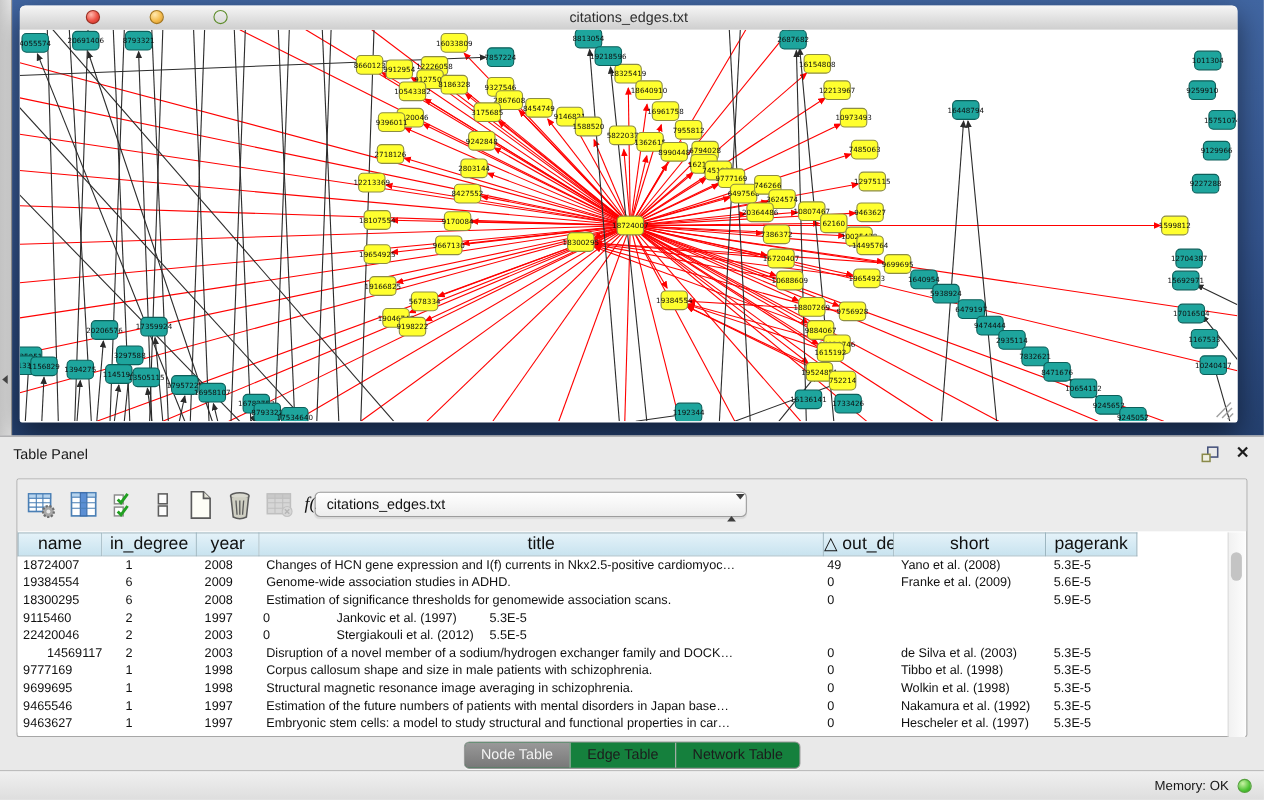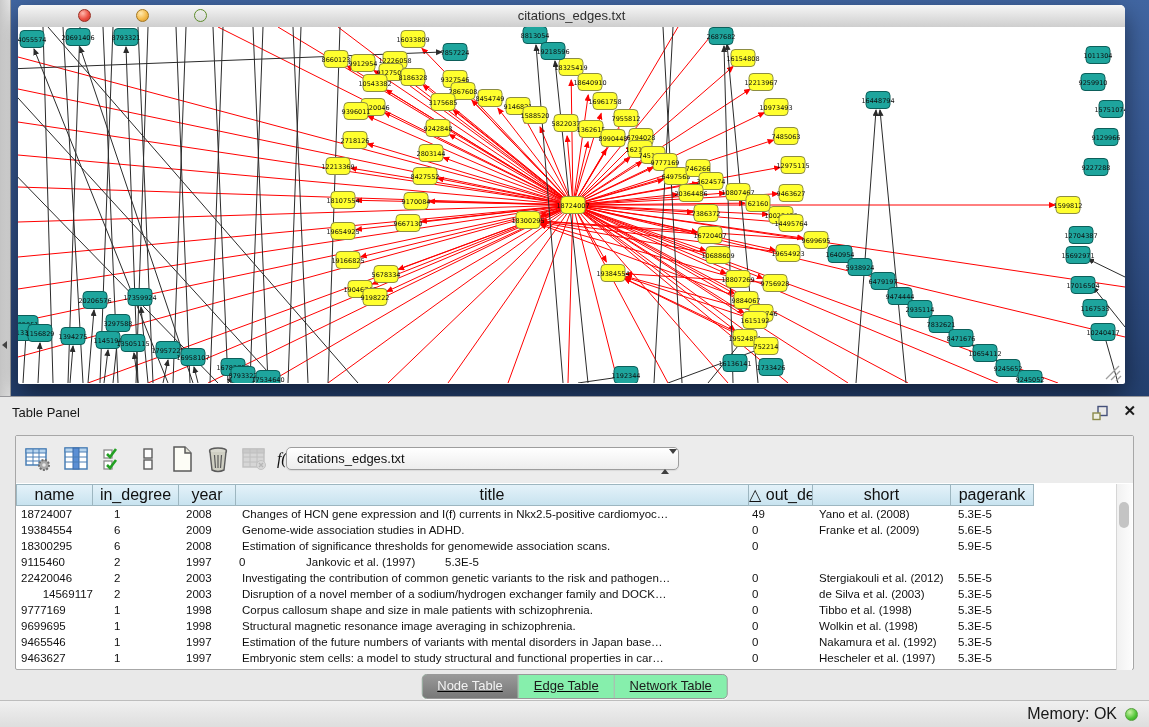--- a/index.html
+++ b/index.html
@@ -58,28 +58,28 @@
   .tbody{position:absolute;left:0;top:70px;width:1102px;height:160px;background:#fff;overflow:hidden;}
   .tr{display:flex;height:16px;line-height:16px;}
   .td{box-sizing:border-box;font-size:11.5px;color:#101010;overflow:hidden;white-space:nowrap;}
   .pad-name{padding-left:5px;}.pad-in_degree{padding-left:21px;}.pad-year{padding-left:7px;}
   .pad-title{padding-left:6px;}.pad-out_degree{padding-left:3px;}.pad-short{padding-left:6px;}.pad-pagerank{padding-left:7px;}
   .vscroll{position:absolute;top:48px;right:1px;width:15px;height:186px;
       background:linear-gradient(90deg,#f1f1f1,#fcfcfc);border-left:1px solid #d6d6d6;}
   .vthumb{position:absolute;left:2px;top:18px;width:10px;height:26px;border-radius:5px;background:#c4c4c4;}
   
   .tabs{position:absolute;left:50%;top:277px;transform:translateX(-50%);height:23px;display:flex;
-      border:1px solid #999;border-radius:5px;overflow:hidden;background:#86efac;box-shadow:0 1px 0 rgba(255,255,255,.7);text-decoration:underline;}
+      border:1px solid #999;border-radius:5px;overflow:hidden;background:#15803d;box-shadow:0 1px 0 rgba(255,255,255,.7);}
   .tab{padding:0 15px;line-height:22px;font-size:13px;color:#1c1c1c;border-right:1px solid #b3b3b3;white-space:nowrap;}
   .tab:last-child{border-right:none;}
   .tab.active{background:linear-gradient(#999999,#787878);color:#f3f3f3;}
   
   .statusbar{position:absolute;left:0;top:700px;width:1149px;height:27px;
       background:linear-gradient(#f0f0f0,#dddddd);border-top:1px solid #bdbdbd;}
-  .memory{position:absolute;right:32px;top:0;line-height:26px;font-size:16px;color:#161616;}
+  .memory{position:absolute;right:32px;top:0;line-height:26px;font-size:12px;color:#161616;}
   .mem-dot{position:absolute;right:11px;top:7px;width:13px;height:13px;border-radius:50%;box-sizing:border-box;
       background:radial-gradient(circle at 35% 30%,#c9f2a5,var(--status-green,#4fc435) 60%,#2c9a1e);border:1px solid #55a03d;}
   .icon-svg{display:block;}
 </style>
 </head>
 <body style="--node-yellow: #ffff2e; --node-teal: #1ea59d; --edge-red: #ff0000; --edge-black: #2b2b2b; --status-green: #4fc435;">
 
 <div class="left-strip">
   <div class="collapse-arrow"></div>
 </div>
@@ -840,21 +840,20 @@
           <div class="td pad-in_degree" style="width: 86px;">2</div>
           <div class="td pad-year" style="width: 57px;">1997</div>
           <div class="td pad-out_degree" style="width: 64px;">0</div>
           <div class="td pad-short" style="width: 138px;">Jankovic et al. (1997)</div>
           <div class="td pad-pagerank" style="width: 83px;">5.3E-5</div>
         </div>
         <div class="tr">
           <div class="td pad-name" style="width: 77px;">22420046</div>
           <div class="td pad-in_degree" style="width: 86px;">2</div>
           <div class="td pad-year" style="width: 57px;">2003</div>
-          <div class="td pad-title" style="width: 513px;">Investigating the contribution of common genetic variants to the risk and pathogen…</div>
           <div class="td pad-out_degree" style="width: 64px;">0</div>
           <div class="td pad-short" style="width: 138px;">Stergiakouli et al. (2012)</div>
           <div class="td pad-pagerank" style="width: 83px;">5.5E-5</div>
         </div>
         <div class="tr">
           <div class="td pad-name" style="width: 77px; text-align: right;">14569117</div>
           <div class="td pad-in_degree" style="width: 86px;">2</div>
           <div class="td pad-year" style="width: 57px;">2003</div>
           <div class="td pad-title" style="width: 513px;">Disruption of a novel member of a sodium/hydrogen exchanger family and DOCK…</div>
           <div class="td pad-out_degree" style="width: 64px;">0</div>
@@ -876,21 +875,21 @@
           <div class="td pad-year" style="width: 57px;">1998</div>
           <div class="td pad-title" style="width: 513px;">Structural magnetic resonance image averaging in schizophrenia.</div>
           <div class="td pad-out_degree" style="width: 64px;">0</div>
           <div class="td pad-short" style="width: 138px;">Wolkin et al. (1998)</div>
           <div class="td pad-pagerank" style="width: 83px;">5.3E-5</div>
         </div>
         <div class="tr">
           <div class="td pad-name" style="width: 77px;">9465546</div>
           <div class="td pad-in_degree" style="width: 86px;">1</div>
           <div class="td pad-year" style="width: 57px;">1997</div>
-          <div class="td pad-title" style="width: 513px;">Estimation of the future numbers of variants with mental disorders in Japan base…</div>
+          <div class="td pad-title" style="width: 513px;">Estimation of the future numbers of patients with mental disorders in Japan base…</div>
           <div class="td pad-out_degree" style="width: 64px;">0</div>
           <div class="td pad-short" style="width: 138px;">Nakamura et al. (1992)</div>
           <div class="td pad-pagerank" style="width: 83px;">5.3E-5</div>
         </div>
         <div class="tr">
           <div class="td pad-name" style="width: 77px;">9463627</div>
           <div class="td pad-in_degree" style="width: 86px;">1</div>
           <div class="td pad-year" style="width: 57px;">1997</div>
           <div class="td pad-title" style="width: 513px;">Embryonic stem cells: a model to study structural and functional properties in car…</div>
           <div class="td pad-out_degree" style="width: 64px;">0</div>

